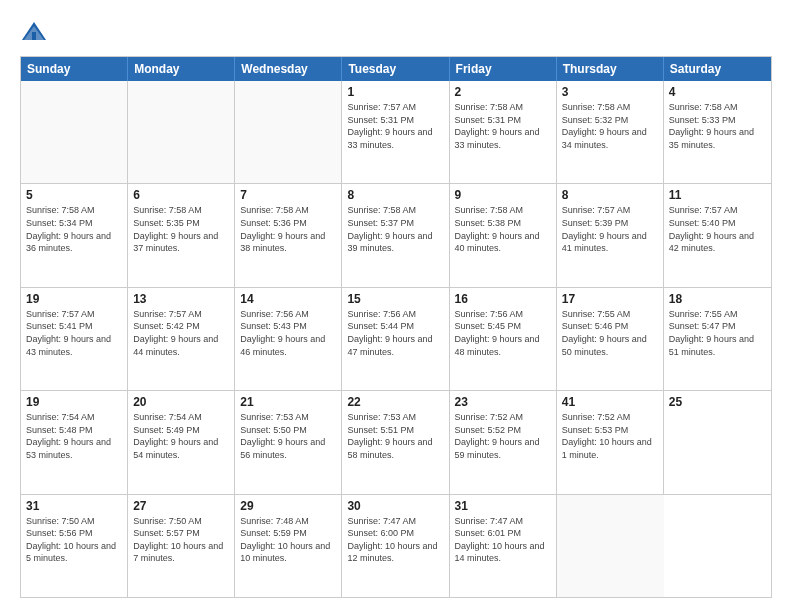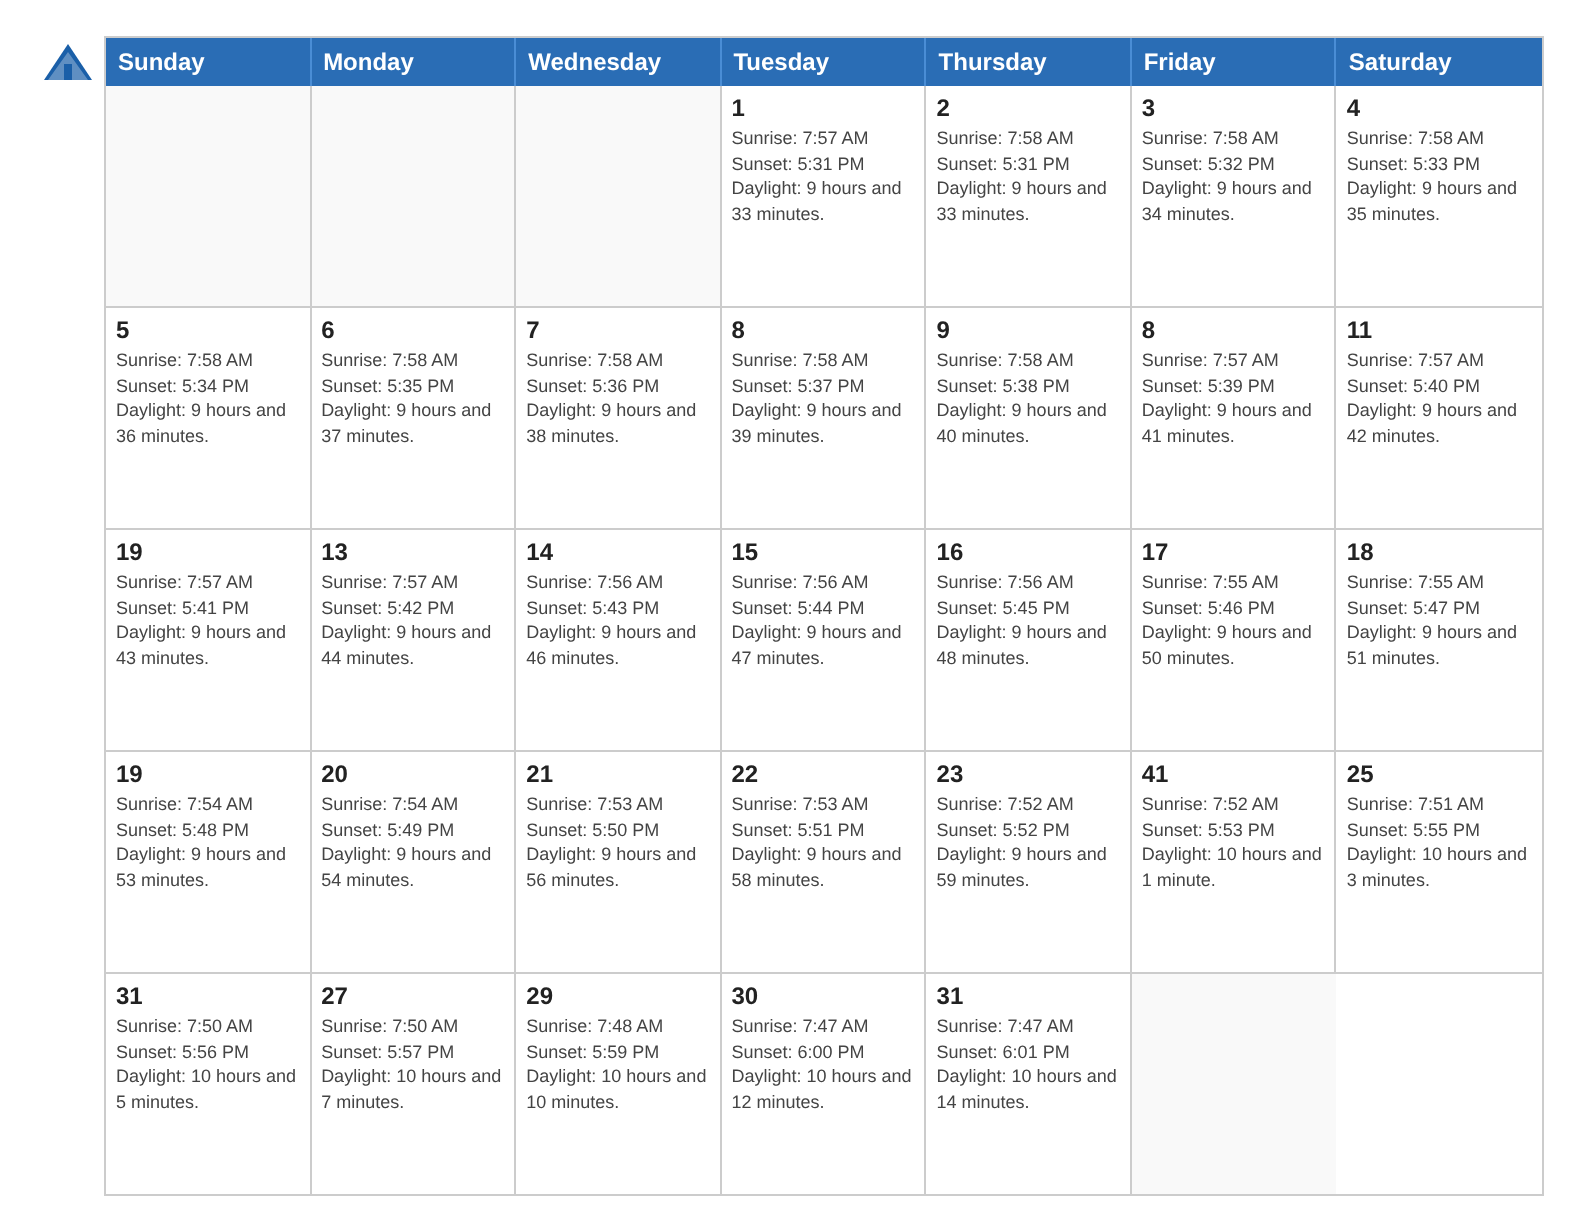--- a/index.html
+++ b/index.html
@@ -8,21 +8,21 @@
       height: 612px;
       font-family: Arial, sans-serif;
       background: #fff;
       overflow: hidden;
     }
     .page {
       width: 792px;
       height: 612px;
       padding: 18px 20px 14px 20px;
       display: flex;
-      flex-direction: row;
+      flex-direction: column;
       justify-content: center;
     }
     .header {
       display: flex;
       align-items: flex-start;
       justify-content: space-between;
       margin-bottom: 10px;
     }
     .logo {
       display: flex;
@@ -138,22 +138,22 @@
       <div class="subtitle"></div>
     </div>
   </div>
 
   <div class="calendar">
     <div class="cal-header">
     <div class="cal-header-cell">Sunday</div>
         <div class="cal-header-cell">Monday</div>
         <div class="cal-header-cell">Wednesday</div>
         <div class="cal-header-cell">Tuesday</div>
+        <div class="cal-header-cell">Friday</div>
         <div class="cal-header-cell">Thursday</div>
-        <div class="cal-header-cell">Friday</div>
         <div class="cal-header-cell">Saturday</div>
       </div>
     <div class="cal-body">
     <div class="cal-row">
           <div class="cal-cell empty"></div>
           <div class="cal-cell empty"></div>
           <div class="cal-cell empty"></div>
           <div class="cal-cell">
             <span class="day-num">1</span>
             <div class="day-info" style="white-space: pre-line;">Sunrise: 7:57 AM
@@ -299,23 +299,20 @@
 Daylight: 9 hours and 59 minutes.</div>
           </div>
           <div class="cal-cell">
             <span class="day-num">41</span>
             <div class="day-info" style="white-space: pre-line;">Sunrise: 7:52 AM
 Sunset: 5:53 PM
 Daylight: 10 hours and 1 minute.</div>
           </div>
           <div class="cal-cell">
             <span class="day-num">25</span>
-            <div class="day-info" style="white-space: pre-line;">Sunrise: 7:51 AM
-Sunset: 5:55 PM
-Daylight: 10 hours and 3 minutes.</div>
           </div>
         </div>
         <div class="cal-row">
           <div class="cal-cell">
             <span class="day-num">31</span>
             <div class="day-info" style="white-space: pre-line;">Sunrise: 7:50 AM
 Sunset: 5:56 PM
 Daylight: 10 hours and 5 minutes.</div>
           </div>
           <div class="cal-cell">

